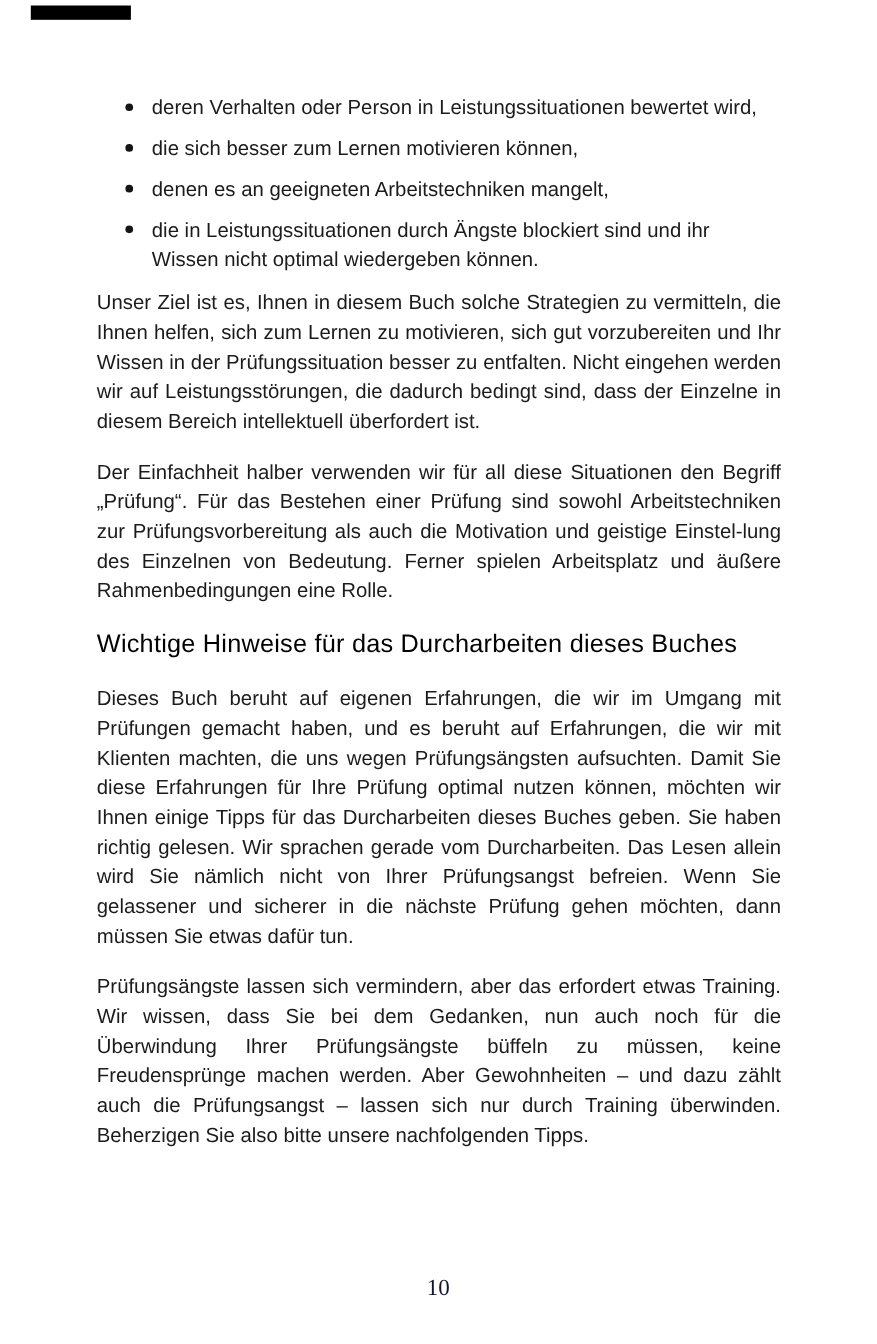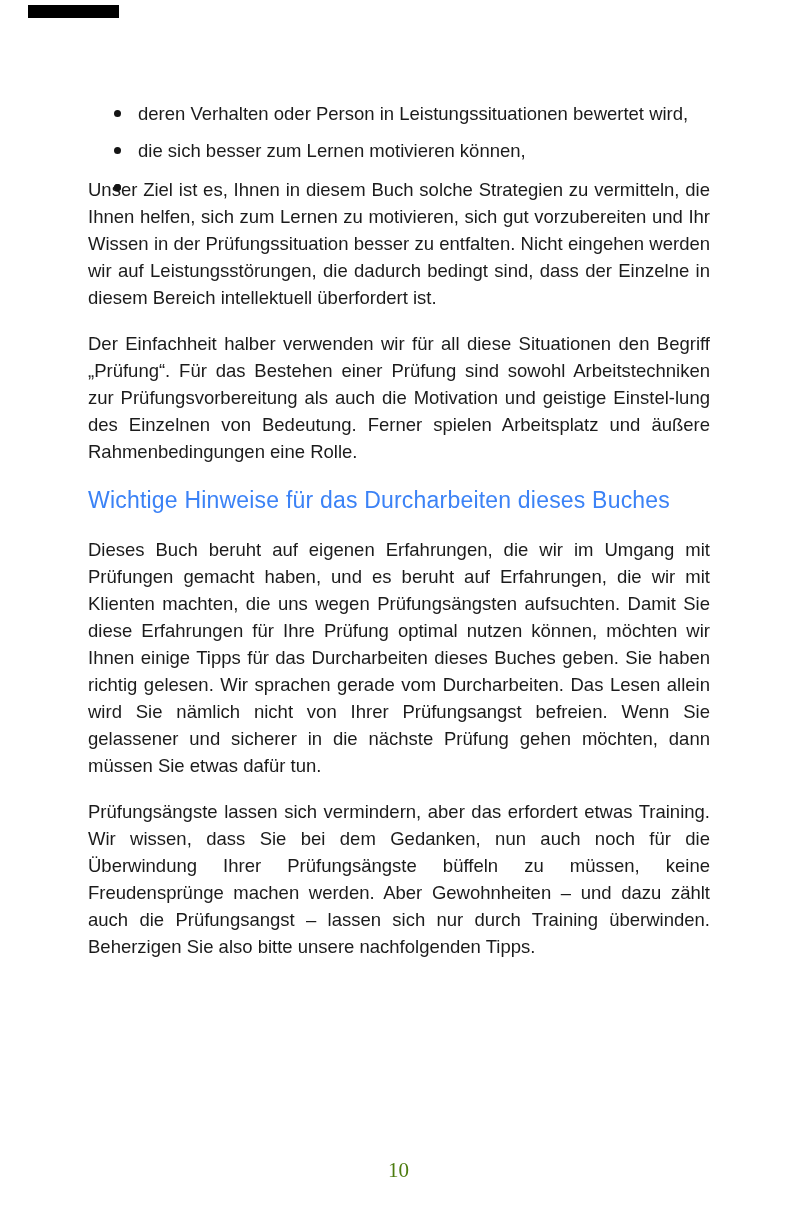--- a/index.html
+++ b/index.html
@@ -23,21 +23,21 @@
   .content {
     position: absolute;
     left: 88px; top: 84px;
     width: 622px;
     color: #1b1b1b;
     font-size: 18.5px;
     line-height: 27px;
   }
   ul.bullet-list {
     list-style: none;
-    margin: 16px 0 12px 0;
+    margin: 0 0 12px 0;
     padding: 0;
   }
   ul.bullet-list li {
     position: relative;
     padding-left: 50px;
     margin-bottom: 10px;
   }
   .dot {
     position: absolute;
     left: 26px; top: 10px;
@@ -48,31 +48,31 @@
   .content p {
     margin: 0 0 19px 0;
     text-align: justify;
   }
   h2.section-heading {
     font-size: 23px;
     font-weight: 400;
     line-height: 32px;
     margin: 14px 0 20px 0;
     letter-spacing: 0.2px;
-    color: #3b82f6;
+    color: #000000;
     text-align: left;
   }
   .page-number {
     position: absolute;
     left: 0; right: 0;
     top: 1158px;
     text-align: center;
     font-family: "Liberation Serif", serif;
     font-size: 21px;
-    color: #4d7c0f;
+    color: #0f172a;
   }
 </style>
 </head>
 <body>
 
 <div class="page">
 
   <div class="scan-mark"></div>
 
   <div class="content">
@@ -81,23 +81,25 @@
       <li>
         <span class="dot"></span>
         <span>deren Verhalten oder Person in Leistungssituationen bewertet wird,</span>
       </li>
       <li>
         <span class="dot"></span>
         <span>die sich besser zum Lernen motivieren können,</span>
       </li>
       <li>
         <span class="dot"></span>
+        <span>denen es an geeigneten Arbeitstechniken mangelt,</span>
       </li>
       <li>
         <span class="dot"></span>
+        <span>die in Leistungssituationen durch Ängste blockiert sind und ihr Wissen nicht optimal wiedergeben können.</span>
       </li>
     </ul>
 
     <p>Unser Ziel ist es, Ihnen in diesem Buch solche Strategien zu vermitteln, die Ihnen helfen, sich zum Lernen zu motivieren, sich gut vorzubereiten und Ihr Wissen in der Prüfungssituation besser zu entfalten. Nicht eingehen werden wir auf Leistungsstörungen, die dadurch bedingt sind, dass der Einzelne in diesem Bereich intellektuell überfordert ist.</p>
 
     <p>Der Einfachheit halber verwenden wir für all diese Situationen den Begriff „Prüfung“. Für das Bestehen einer Prüfung sind sowohl Arbeitstechniken zur Prüfungsvorbereitung als auch die Motivation und geistige Einstel-lung des Einzelnen von Bedeutung. Ferner spielen Arbeitsplatz und äußere Rahmenbedingungen eine Rolle.</p>
 
     <h2 class="section-heading">Wichtige Hinweise für das Durcharbeiten dieses Buches</h2>
 
     <p>Dieses Buch beruht auf eigenen Erfahrungen, die wir im Umgang mit Prüfungen gemacht haben, und es beruht auf Erfahrungen, die wir mit Klienten machten, die uns wegen Prüfungsängsten aufsuchten. Damit Sie diese Erfahrungen für Ihre Prüfung optimal nutzen können, möchten wir Ihnen einige Tipps für das Durcharbeiten dieses Buches geben. Sie haben richtig gelesen. Wir sprachen gerade vom Durcharbeiten. Das Lesen allein wird Sie nämlich nicht von Ihrer Prüfungsangst befreien. Wenn Sie gelassener und sicherer in die nächste Prüfung gehen möchten, dann müssen Sie etwas dafür tun.</p>

